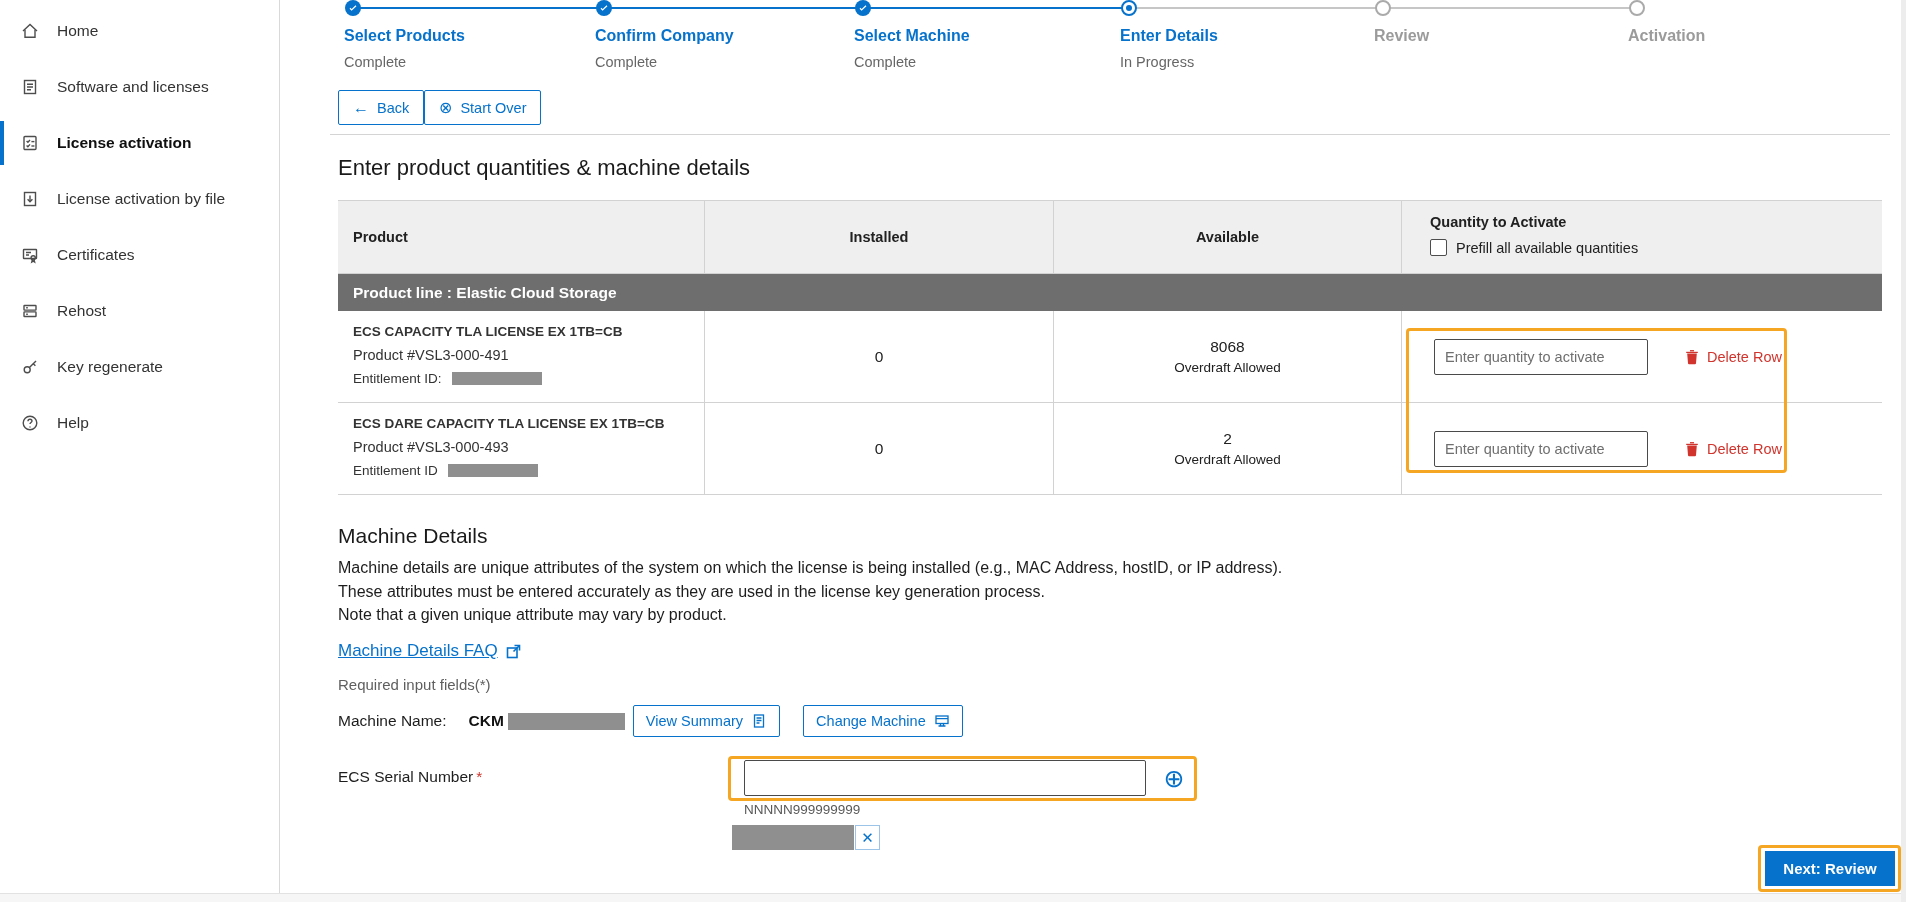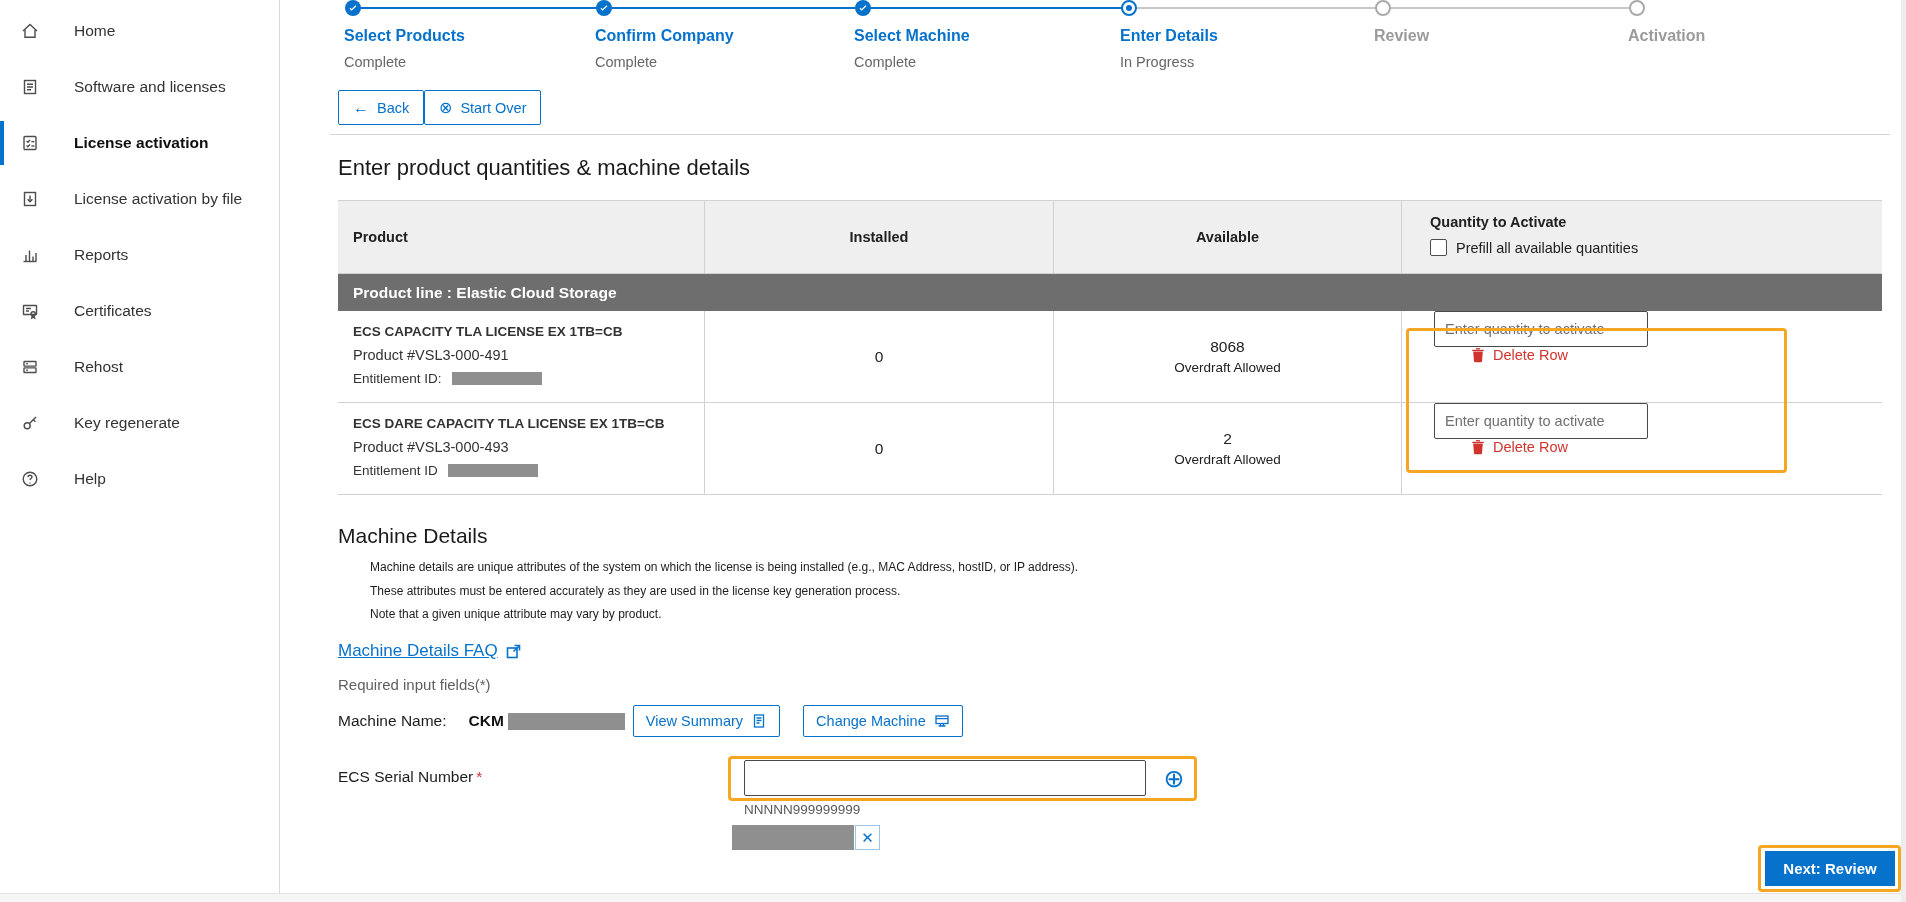--- a/index.html
+++ b/index.html
@@ -2,21 +2,21 @@
 <html><head>
 <meta charset="utf-8">
 <style>
   * { box-sizing: border-box; margin: 0; padding: 0; }
   html,body { width:1906px; height:902px; }
   body { font-family:"Liberation Sans", sans-serif; background:#fff; color:#1d1d1d; }
   .app { position:relative; width:1906px; height:902px; background:#fff; overflow:hidden; }
 
   
   .sidebar { position:absolute; left:0; top:0; width:280px; height:100%; background:#fff; border-right:1px solid #d9d9d9; padding-top:3px; }
-  .side-item { position:relative; height:56px; display:flex; align-items:center; gap:34px; padding-left:20px; font-size:15.5px; color:#333; cursor:pointer; }
+  .side-item { position:relative; height:56px; display:flex; align-items:center; gap:17px; padding-left:20px; font-size:15.5px; color:#333; cursor:pointer; }
   .side-item .active-bar { display:none; }
   .side-item.active { font-weight:bold; color:#101010; }
   .side-item.active .active-bar { display:block; position:absolute; left:0; top:6px; bottom:6px; width:4px; background:#0672CB; }
   .side-icon { width:20px; height:20px; flex:none; }
   .side-icon svg { width:20px; height:20px; stroke:#4d4d4d; fill:none; stroke-width:1.4; }
 
   
   .stepper { position:absolute; left:280px; top:0; right:0; height:86px; background:#fff; }
   .step-track { position:absolute; top:7px; height:2px; }
   .step-track.blue { background:#0672CB; }
@@ -59,29 +59,29 @@
   .trow { display:flex; height:92px; border-bottom:1px solid #d2d2d2; }
   .td-product { padding:13px 15px 0 15px; }
   .pname { font-size:13.5px; font-weight:bold; color:#333; }
   .pnum { font-size:14.5px; color:#333; margin-top:8px; }
   .ent { margin-top:8px; font-size:13.5px; color:#333; display:flex; align-items:center; gap:10px; }
   .redact { background:#8f8f8f; display:inline-block; }
   .ent .redact { width:90px; height:13px; }
   .td-center { display:flex; align-items:center; justify-content:center; font-size:15.5px; color:#212121; }
   .td-available { display:flex; flex-direction:column; align-items:center; justify-content:center; font-size:15.5px; color:#212121; }
   .overdraft { font-size:13.5px; margin-top:4px; }
-  .td-qty { display:flex; align-items:flex-start; padding-left:32px;flex-direction:column; }
+  .td-qty { display:flex; align-items:center; padding-left:32px; }
   .qty-input { width:214px; height:36px; border:1px solid #4a4a4a; border-radius:2px; padding:0 10px; font-size:14.5px; font-family:inherit; color:#333; }
   .qty-input::placeholder { color:#6f6f6f; }
   .delete-btn { margin-left:36px; display:inline-flex; align-items:center; gap:7px; background:none; border:none; color:#D0342C; font-size:14.5px; cursor:pointer; font-family:inherit; }
   .delete-btn svg { width:16px; height:16px; fill:#D0342C; }
 
   
   .md-title { position:absolute; left:338px; top:524px; font-size:21px; font-weight:500; color:#1a1a1a; }
-  .md-desc { position:absolute; left:338px; top:556px; font-size:12px; color:#1d1d1d; line-height:23.5px;margin-left:32px; }
+  .md-desc { position:absolute; left:338px; top:556px; font-size:16px; color:#1d1d1d; line-height:23.5px; }
   .faq-link { position:absolute; left:338px; top:641px; display:inline-flex; align-items:center; gap:7px; font-size:17px; color:#0672CB; text-decoration:underline; cursor:pointer; }
   .faq-link svg { width:17px; height:17px; stroke:#0672CB; fill:none; stroke-width:1.6; }
   .req-note { position:absolute; left:338px; top:676px; font-size:15px; color:#5f5f5f; }
   .mname-row { position:absolute; left:338px; top:704px; height:34px; display:flex; align-items:center; font-size:15.5px; }
   .mname-label { color:#1d1d1d; }
   .mname-value { font-weight:bold; margin-left:22px; color:#111; }
   .mname-redact { width:117px; height:17px; margin-left:4px; }
   .mini-btn { display:inline-flex; align-items:center; gap:8px; height:32px; padding:0 12px; border:1px solid #0672CB; border-radius:2px; background:#fff; color:#0672CB; font-size:14.5px; cursor:pointer; font-family:inherit; }
   .btn-viewsummary { margin-left:8px; }
   .btn-changemachine { margin-left:23px; }
@@ -141,31 +141,20 @@
       <span>License activation</span>
     </div>
     <div class="side-item">
 
       <span class="side-icon"><svg viewBox="0 0 20 20">
             <rect x="4.5" y="3.5" width="11" height="13"></rect>
             <path d="M10 6.5v6"></path>
             <path d="M7.6 10.3 L10 12.7 L12.4 10.3"></path>
           </svg></span>
       <span>License activation by file</span>
-    </div>
-    <div class="side-item">
-
-      <span class="side-icon"><svg viewBox="0 0 20 20">
-            <path d="M3.5 16.5h13"></path>
-            <path d="M6 16v-6"></path>
-            <path d="M9.5 16V5.5"></path>
-            <path d="M13 16v-4.5"></path>
-            <path d="M16 16V8"></path>
-          </svg></span>
-      <span>Reports</span>
     </div>
     <div class="side-item">
 
       <span class="side-icon"><svg viewBox="0 0 20 20">
             <rect x="3.5" y="4.5" width="13" height="9" rx="0.5"></rect>
             <path d="M6 7.5h5M6 10h3"></path>
             <circle cx="13.2" cy="12.8" r="2.1"></circle>
             <path d="M12.4 14.6 l-.6 2.4 1.4-.9 1.4.9-.6-2.4"></path>
           </svg></span>
       <span>Certificates</span>

